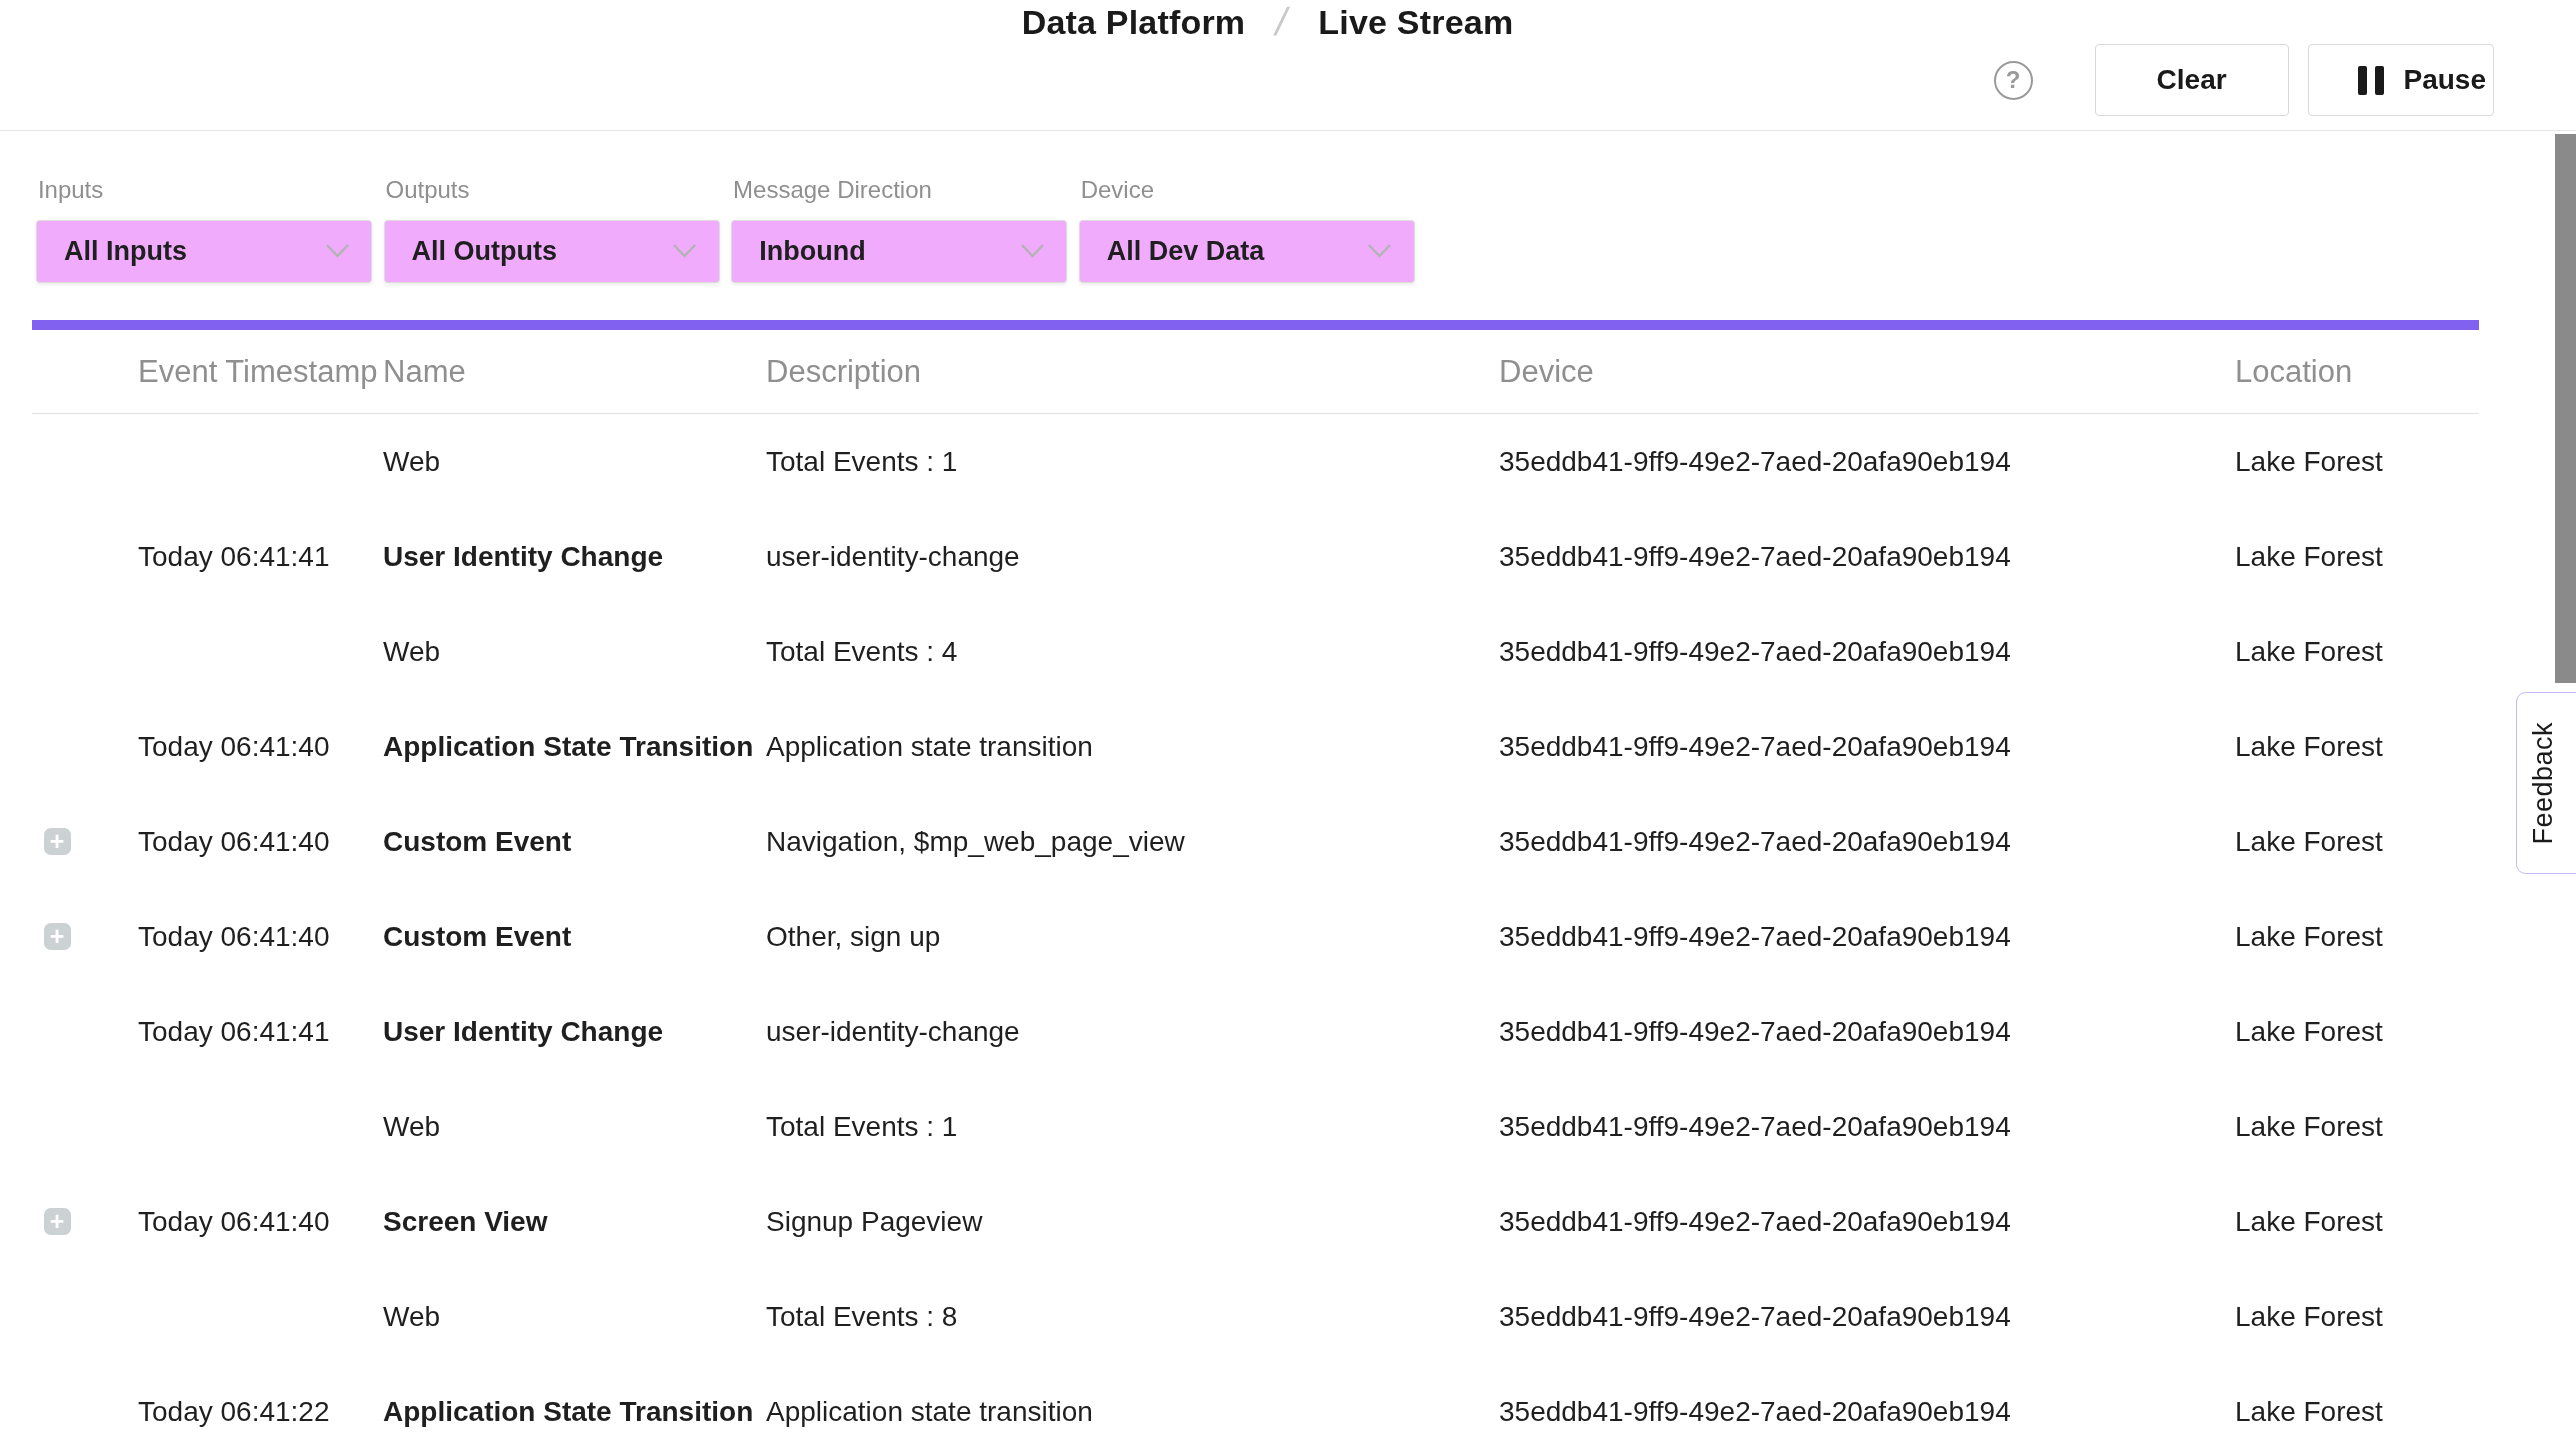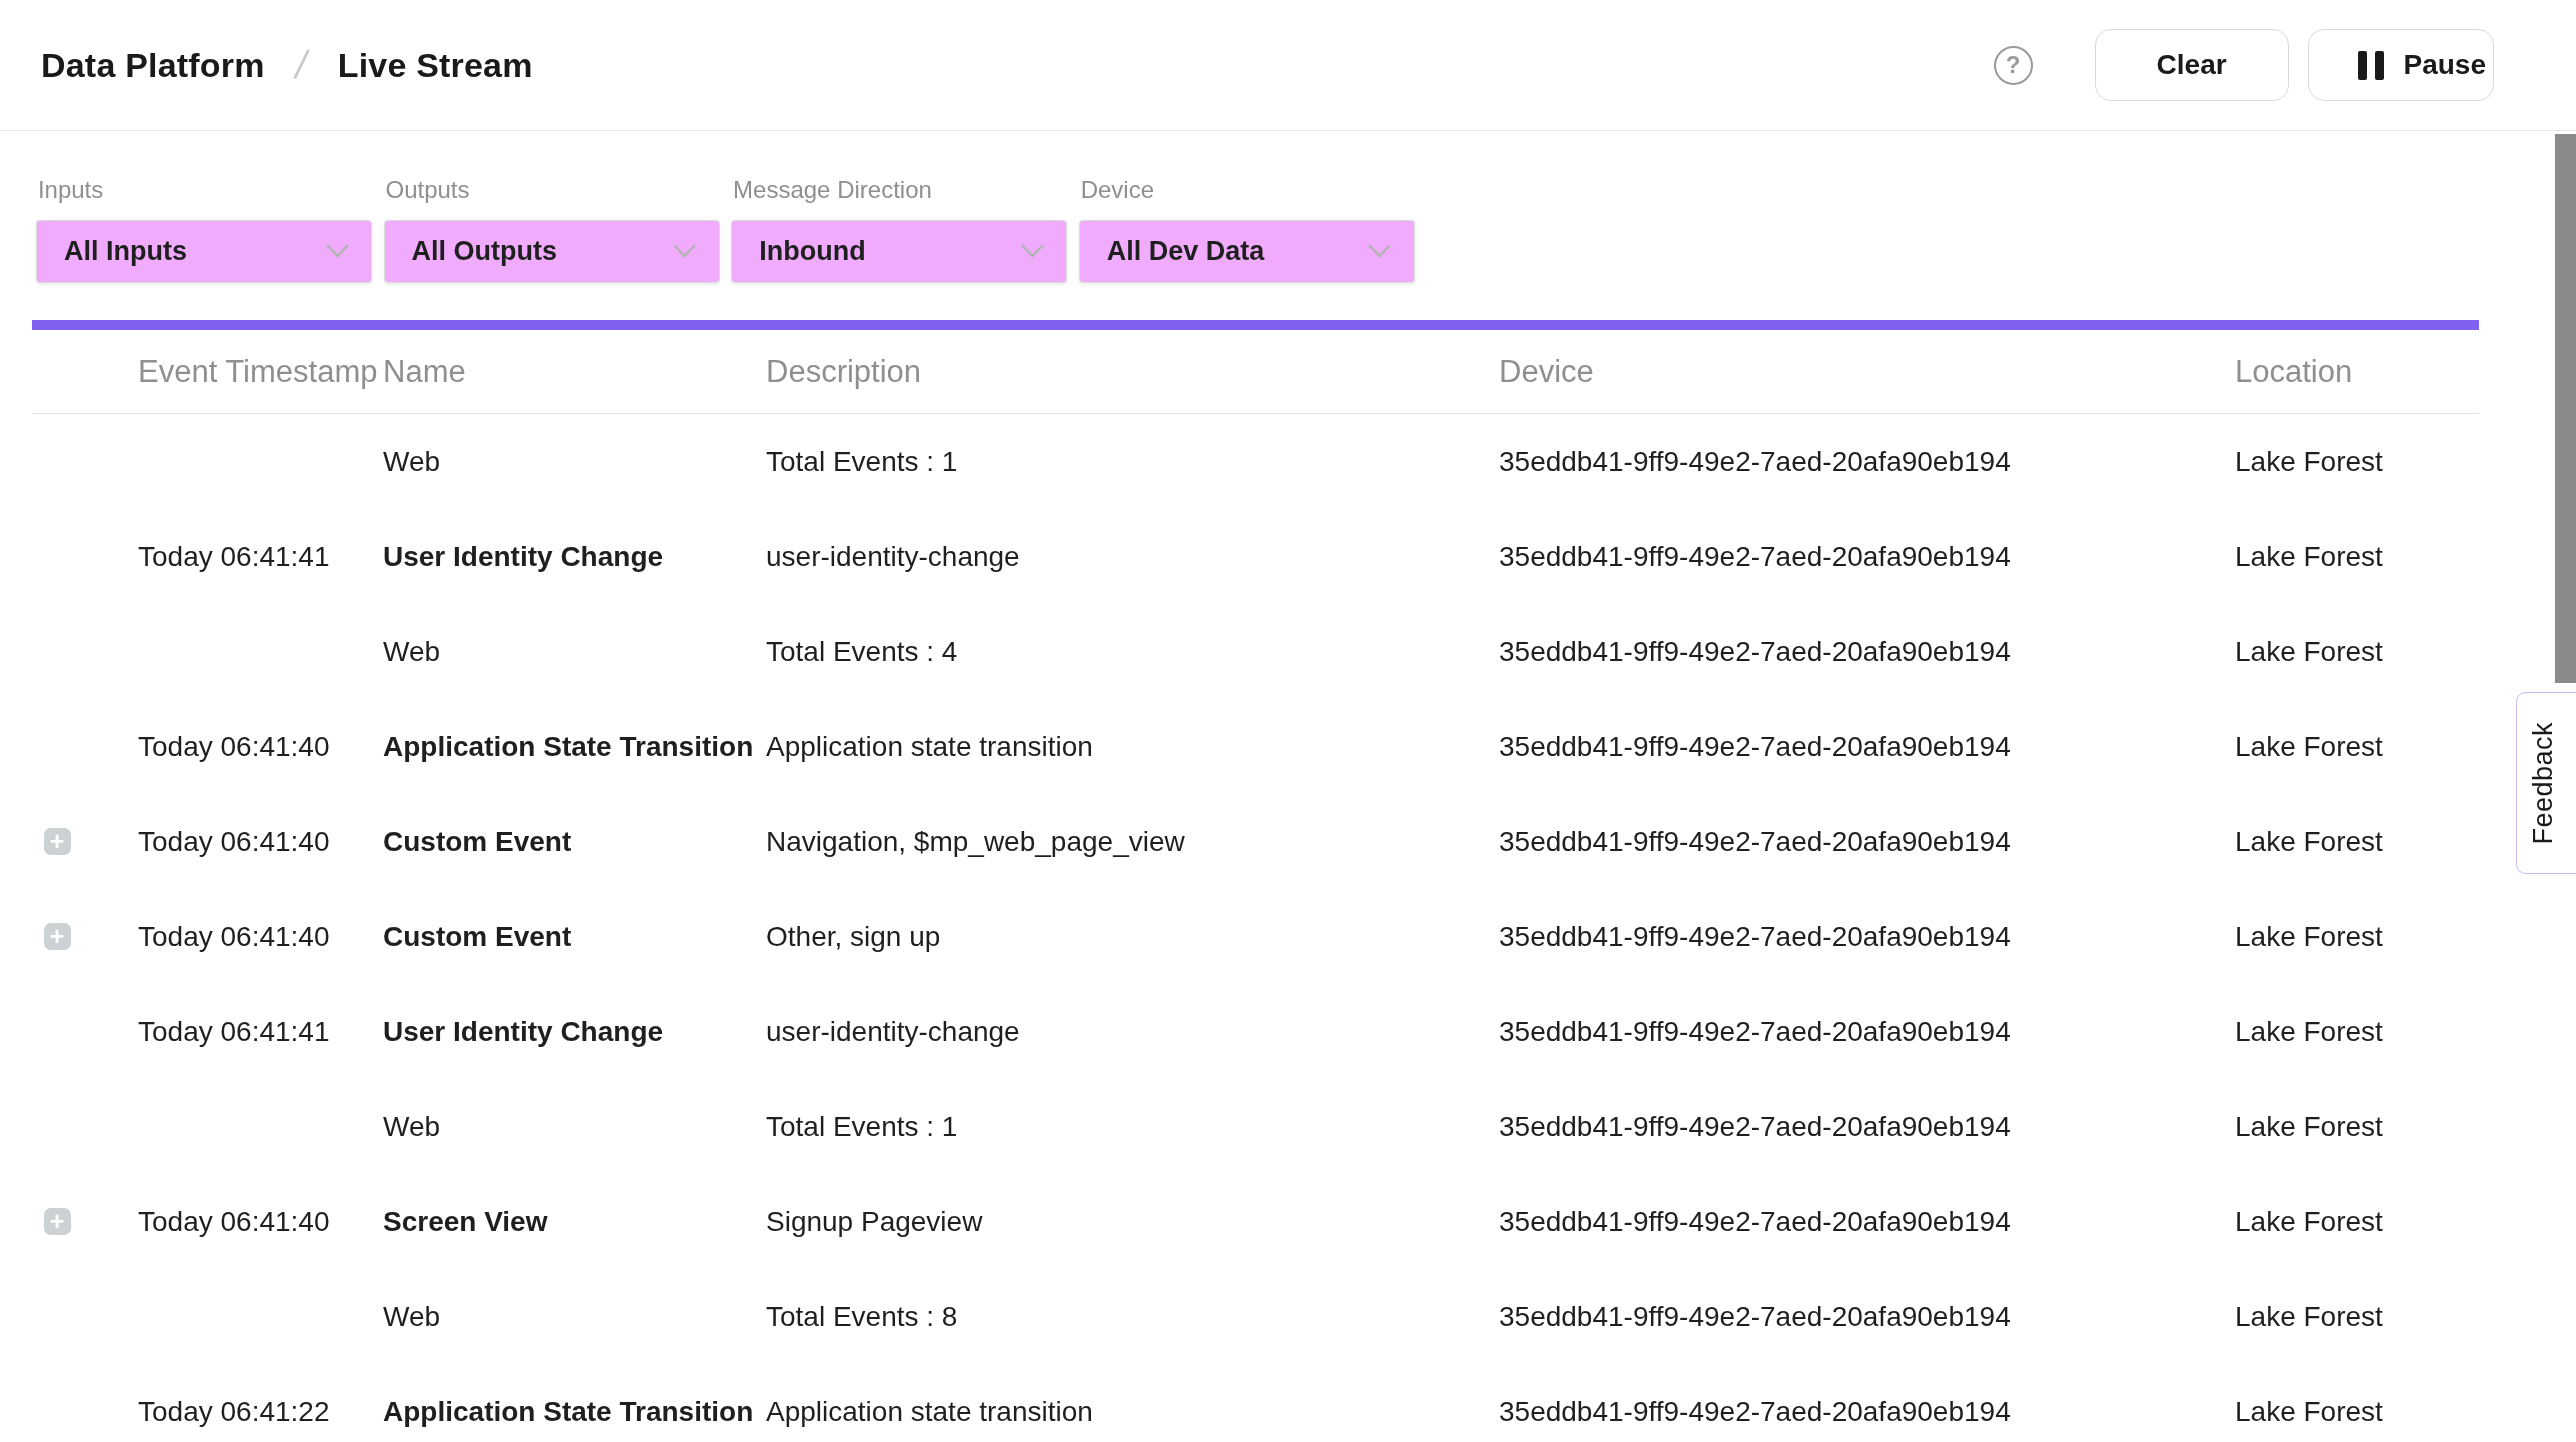--- a/index.html
+++ b/index.html
@@ -12,32 +12,33 @@
     overflow: hidden;
     position: relative;
   }
 
   
   .app-header {
     height: 131px;
     display: flex; align-items: center;
     padding: 0 82px 0 41px;
     border-bottom: 1.9px solid #e6e6e6;
+    flex-direction: column;
   }
   .breadcrumb { display: flex; align-items: center; font-size: 34px; font-weight: 600; color: #1a1a1a; letter-spacing: 0.2px; }
   .crumb-sep { color: #c9c9c9; font-weight: 400; font-size: 39px; margin: 0 31px; transform: skewX(-12deg); }
   .header-actions { margin-left: auto; display: flex; align-items: center; }
   .help-icon {
     width: 39px; height: 39px; border: 2.9px solid #9a9a9a; border-radius: 50%;
     color: #9a9a9a; font-size: 24px; font-weight: 700;
     display: flex; align-items: center; justify-content: center;
     margin-right: 62px;
   }
   .btn {
-    height: 72px; background: #fff; border: 1.9px solid #d9d9d9; border-radius: 16px;
+    height: 72px; background: #fff; border: 1.9px solid #d9d9d9; border-radius: 4px;
     font-family: "Liberation Sans", sans-serif;
     font-size: 28px; font-weight: 700; color: #1a1a1a;
     display: flex; align-items: center; justify-content: center; gap: 19.4px;
     cursor: pointer;
   }
   .btn-clear { width: 194px; margin-right: 19.4px; }
   .btn-pause { width: 186px; padding-left: 48px; }
   .pause-glyph { display: flex; gap: 8.7px; }
   .pause-glyph i { display: block; width: 8.7px; height: 29px; background: #1a1a1a; border-radius: 1.9px; }
 

